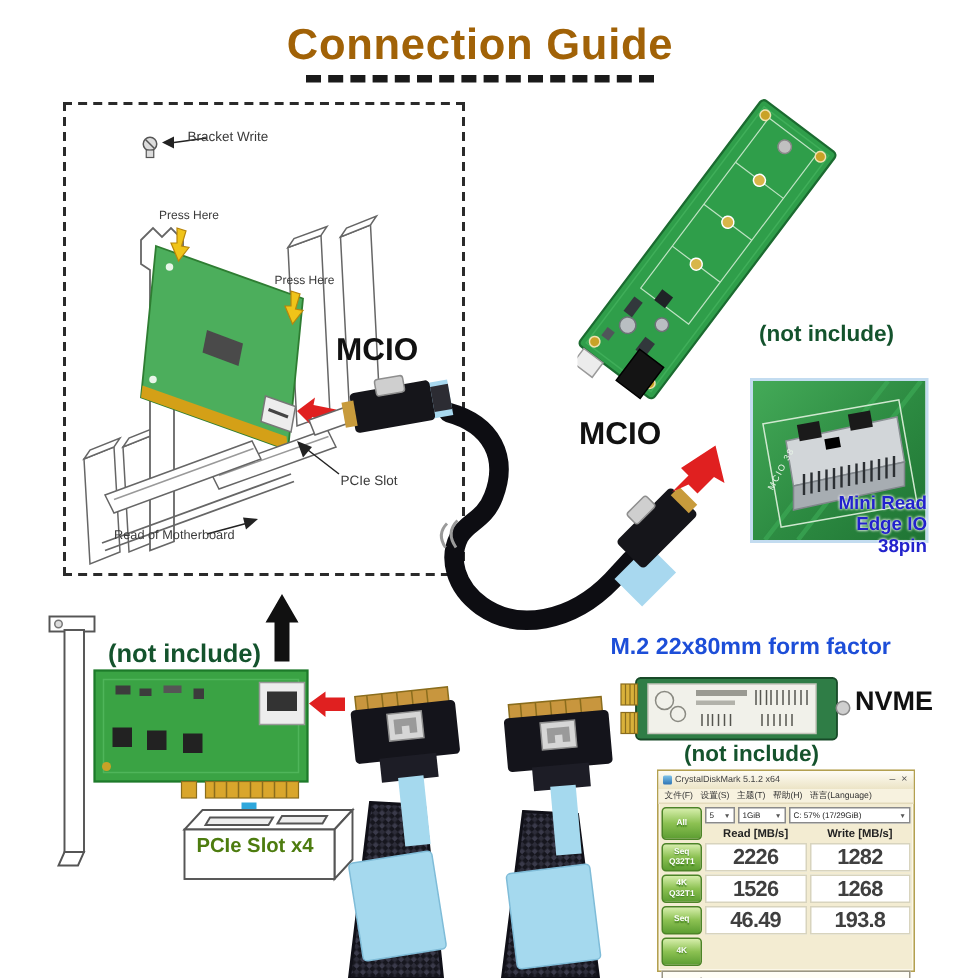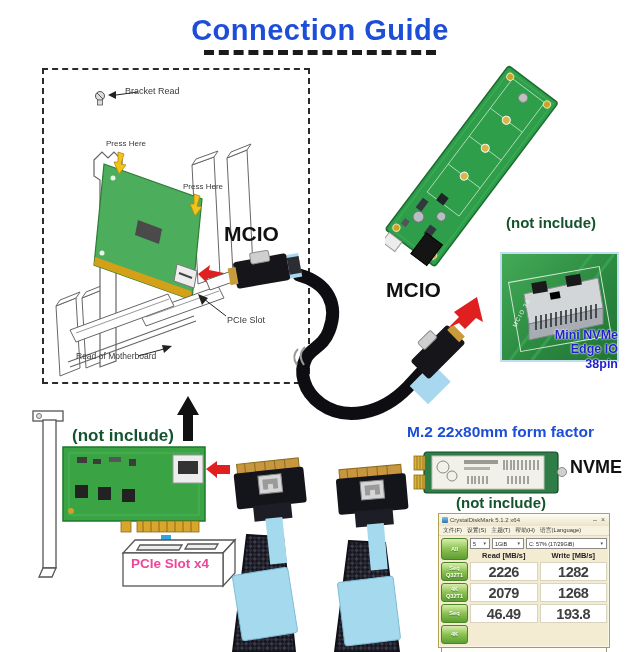--- a/index.html
+++ b/index.html
@@ -5,21 +5,21 @@
   html,body{margin:0;padding:0;background:#888;}
   #stage{
     position:relative;width:640px;height:652px;background:#ffffff;
     font-family:"Liberation Sans","DejaVu Sans",sans-serif;overflow:hidden;
     margin:0 auto;
   }
   .abs{position:absolute;}
   
   #page-title{
     left:0;right:0;top:14px;text-align:center;
-    font-size:29px;font-weight:bold;color:#1d4ed8;letter-spacing:0.5px;
+    font-size:29px;font-weight:bold;color:#a16207;letter-spacing:0.5px;
   }
   #title-underline{
     left:204px;top:50px;width:232px;height:0;
     border-top:5px dashed #1a1a1a;
   }
   
   #install-box{
     left:42px;top:68px;width:264px;height:312px;
     border:2px dashed #2a2a2a;
   }
@@ -47,21 +47,21 @@
     transform:rotate(-62deg);letter-spacing:1px;
   }
   
   .not-include{font-weight:bold;color:#14532d;}
   #ni-board{left:506px;top:214px;font-size:15px;}
   #ni-card{left:72px;top:426px;font-size:17px;}
   #ni-ssd{left:456px;top:494px;font-size:15px;}
   
   #lbl-pcie-slot-x4{
     left:122px;top:556px;width:96px;text-align:center;
-    font-size:13.5px;font-weight:bold;color:#ec4899;
+    font-size:13.5px;font-weight:bold;color:#4d7c0f;
   }
   
   #lbl-form-factor{left:407px;top:423px;font-size:15.5px;font-weight:bold;color:#1d4ed8;}
   #lbl-nvme{left:570px;top:457px;font-size:18px;font-weight:bold;color:#111;}
   
   #cdm{
     left:438px;top:513px;width:172px;height:135px;box-sizing:border-box;
     background:#f3ecd2;border:1px solid #b3a050;
     box-shadow:inset 0 0 0 1px #fbf7e8;
     font-family:"Liberation Sans",sans-serif;
@@ -173,21 +173,21 @@
 
     <line x1="26" y1="294" x2="152" y2="248" stroke="#666" stroke-width="1.2"></line>
     <line x1="28" y1="299" x2="154" y2="253" stroke="#666" stroke-width="1.2"></line>
 
     <line x1="184" y1="248" x2="162" y2="231" stroke="#222" stroke-width="1"></line>
     <polygon points="156,226 166,230 160,237" fill="#222"></polygon>
 
     <line x1="96" y1="288" x2="122" y2="281" stroke="#222" stroke-width="1"></line>
     <polygon points="130,278 120,277 122,285" fill="#222"></polygon>
   </svg>
-  <div class="abs diagram-label" id="lbl-bracket-screw">Bracket Read</div>
+  <div class="abs diagram-label" id="lbl-bracket-screw">Bracket Write</div>
   <div class="abs diagram-label" id="lbl-press-here-1">Press Here</div>
   <div class="abs diagram-label" id="lbl-press-here-2">Press Here</div>
   <div class="abs" id="lbl-mcio-1">MCIO</div>
   <div class="abs diagram-label" id="lbl-pcie-slot">PCIe Slot</div>
   <div class="abs diagram-label" id="lbl-edge-mb">Read of Motherboard</div>
 
   <svg class="abs" style="left:385px;top:60px;" width="205" height="215" viewBox="0 0 205 215">
     <g transform="translate(25,188) rotate(-53)">
       <rect x="0" y="-31" width="205" height="62" rx="3" fill="#2f9e4a" stroke="#1b6b30" stroke-width="1.5"></rect>
       <rect x="4" y="-27" width="197" height="54" fill="none" stroke="#3fae59" stroke-width="1"></rect>
@@ -269,21 +269,21 @@
           <line x1="94" y1="50" x2="94" y2="64"></line>
         </g>
         <rect x="30" y="28" width="15" height="11" fill="#1a1a1a" transform="rotate(-10 37 33)"></rect>
         <rect x="64" y="21" width="15" height="11" fill="#1a1a1a" transform="rotate(-10 71 26)"></rect>
         <rect x="48" y="38" width="10" height="7" fill="#3c4click044" transform="rotate(-10 53 41)"></rect>
       </g>
     </svg>
   </div>
   <div class="abs" id="inset-silkscreen">MCIO 38</div>
   <div class="abs" id="inset-caption">
-    <span>Mini NVMe</span><br>
+    <span>Mini Read</span><br>
     <span>Edge IO 38pin</span>
   </div>
 
   <svg class="abs" style="left:25px;top:393px;" width="215" height="205" viewBox="0 0 215 205">
 
     <polygon points="152,22 163,3 174,22 168,22 168,48 158,48 158,22" fill="#111"></polygon>
 
     <g fill="#ffffff" stroke="#555" stroke-width="1.3">
       <rect x="8" y="18" width="30" height="10"></rect>
       <rect x="18" y="27" width="13" height="148"></rect>
@@ -469,21 +469,21 @@
         </div>
         <div id="cdm-headers">
           <span class="cdm-header">Read [MB/s]</span>
           <span class="cdm-header">Write [MB/s]</span>
         </div>
         <div class="cdm-valrow">
           <span class="cdm-cell">2226</span>
           <span class="cdm-cell">1282</span>
         </div>
         <div class="cdm-valrow">
-          <span class="cdm-cell">2079</span>
+          <span class="cdm-cell">1526</span>
           <span class="cdm-cell">1268</span>
         </div>
         <div class="cdm-valrow">
           <span class="cdm-cell">46.49</span>
           <span class="cdm-cell">193.8</span>
         </div>
       </div>
     </div>
     <div id="cdm-caption">Used Samsung SM951 256GB NVMe SSD</div>
   </div>

